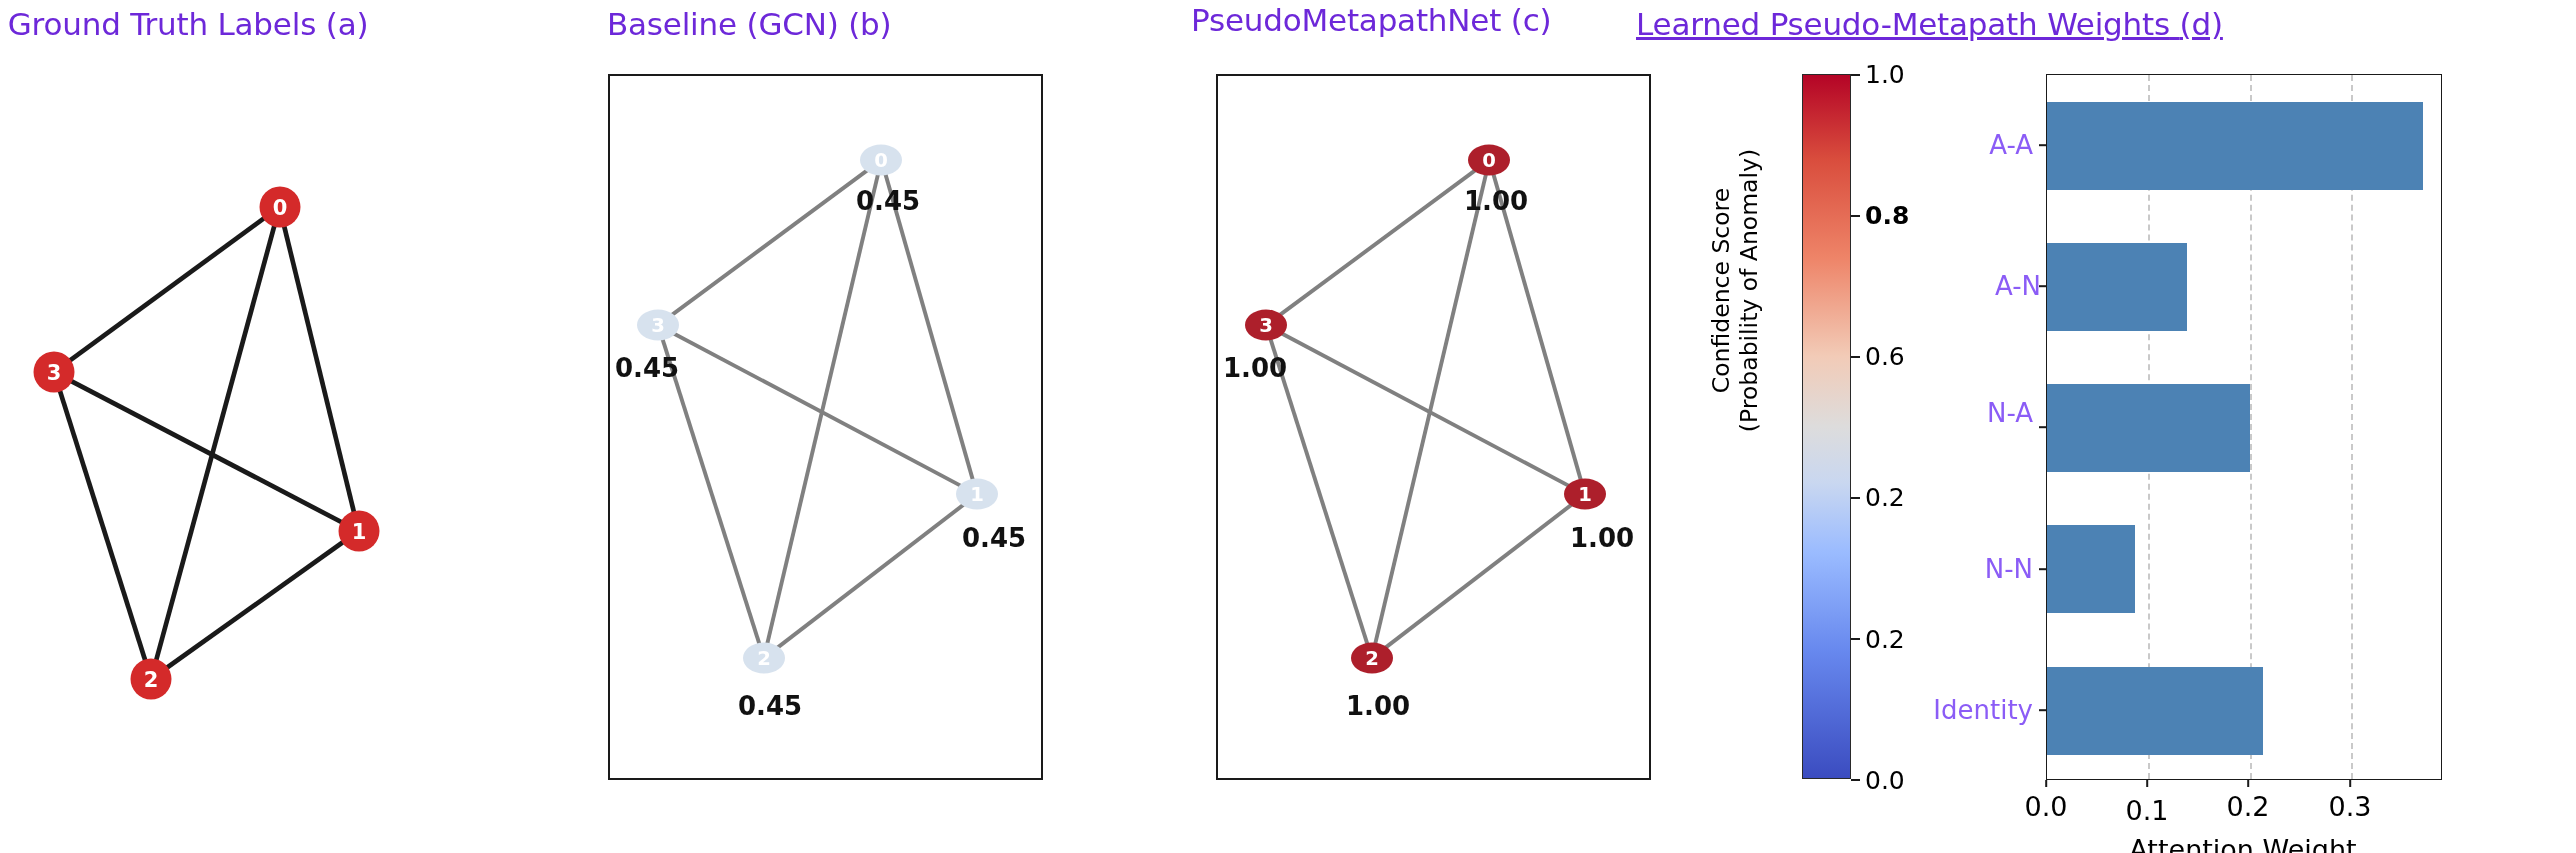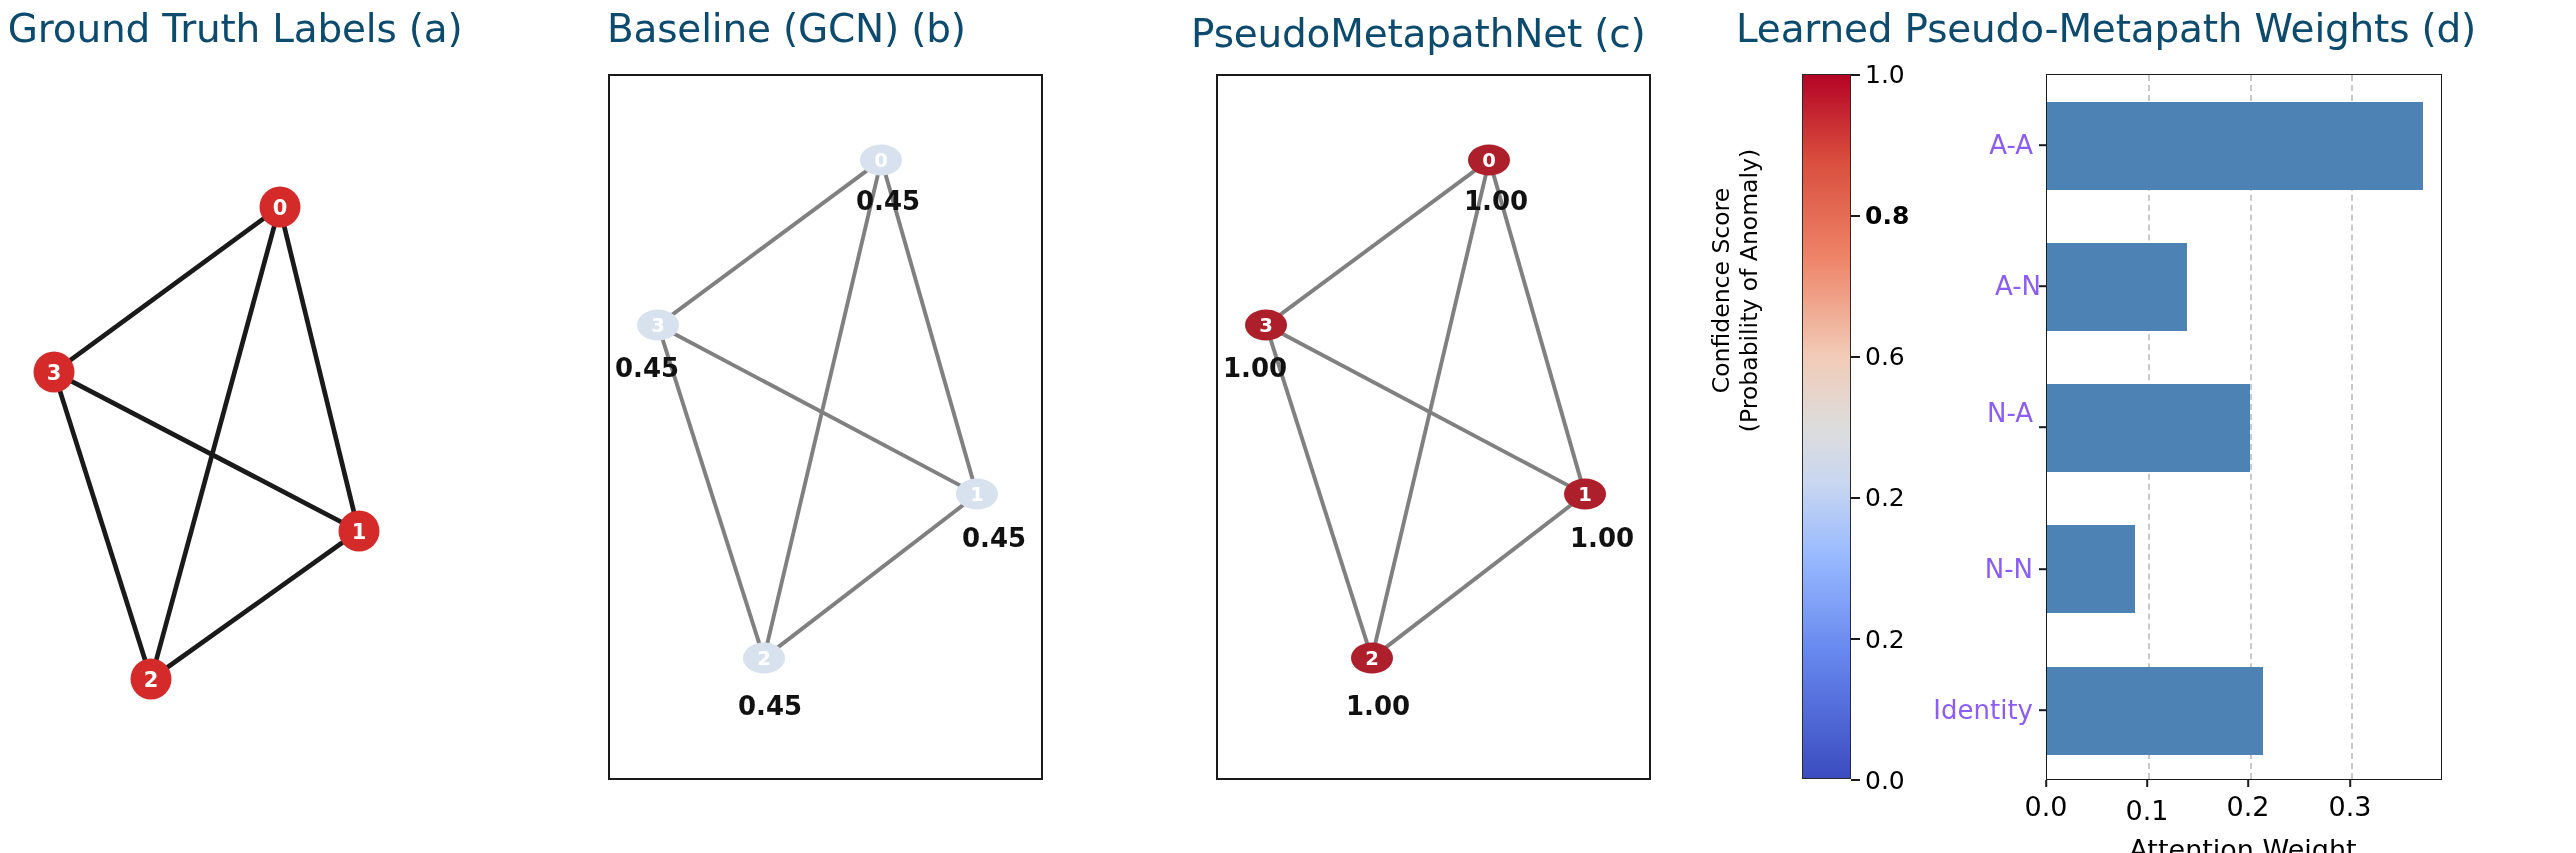--- a/index.html
+++ b/index.html
@@ -6,21 +6,21 @@
   body{
     width:2576px;height:854px;position:relative;overflow:hidden;
     font-family:"DejaVu Sans","Liberation Sans",sans-serif;
     color:#000000;
   }
   .panel{position:absolute;}
 
   
   .ptitle{
     position:absolute;white-space:nowrap;
-    font-size:39px;font-weight:400;color:#0c4a6e;
+    font-size:31px;font-weight:400;color:#6d28d9;
     letter-spacing:-0.2px;
   }
   .ptitle .tag{font-weight:400;}
 
   
   .graph-area{position:absolute;}
   .graph-box{position:absolute;border:2px solid #1a1a1a;box-sizing:border-box;background:#fff;}
   .graph-svg{position:absolute;left:0;top:0;overflow:visible;}
   .gnode{position:absolute;transform:translate(-50%,-50%);
      border-radius:50%;display:flex;align-items:center;justify-content:center;
@@ -95,21 +95,21 @@
       <div class="conf-label" style="left: 888px; top: 186px;">0.45</div>
       <div class="gnode b" style="left: 977px; top: 494px; background: rgb(215, 226, 238);">1</div>
       <div class="conf-label" style="left: 994px; top: 523px;">0.45</div>
       <div class="gnode b" style="left: 764px; top: 658px; background: rgb(215, 226, 238);">2</div>
       <div class="conf-label" style="left: 770px; top: 691px;">0.45</div>
       <div class="gnode b" style="left: 658px; top: 325px; background: rgb(215, 226, 238);">3</div>
       <div class="conf-label" style="left: 647px; top: 353px;">0.45</div>
     </div>
 </div>
 
-<div class="ptitle" style="left:1191px;top:11px;">
+<div class="ptitle" style="left:1191px;top:2px;">
   <span>PseudoMetapathNet</span>
   <span class="tag">(c)</span>
 </div>
 <div class="graph-area" id="panel-c" style="left:0px;top:0px;width:2576px;height:854px;">
   <div class="graph-box" style="left:1216px;top:74px;width:435px;height:706px;"></div>
   <svg class="graph-svg" id="edges-c" width="2576" height="854" viewBox="0 0 3288 1090">
       <line x1="1901" y1="204" x2="2023" y2="631" stroke="#808080" stroke-width="5"></line>
       <line x1="1901" y1="204" x2="1751" y2="840" stroke="#808080" stroke-width="5"></line>
       <line x1="1901" y1="204" x2="1616" y2="415" stroke="#808080" stroke-width="5"></line>
       <line x1="2023" y1="631" x2="1751" y2="840" stroke="#808080" stroke-width="5"></line>
@@ -141,21 +141,21 @@
       <div class="cb-tlabel" style="left: 204px; top: 497px;">0.2</div>
       <div class="cb-tick" style="left: 190px; top: 356px;"></div>
       <div class="cb-tlabel" style="left: 204px; top: 356px;">0.6</div>
       <div class="cb-tick" style="left: 190px; top: 215px;"></div>
       <div class="cb-tlabel" style="left: 204px; top: 215px; font-weight: bold;">0.8</div>
       <div class="cb-tick" style="left: 190px; top: 74px;"></div>
       <div class="cb-tlabel" style="left: 204px; top: 74px;">1.0</div>
     </div>
 </div>
 
-<div class="ptitle" style="left:1736px;top:6.3px;">
+<div class="ptitle" style="left:1636px;top:6.3px;text-decoration:underline;">
   <span>Learned Pseudo-Metapath Weights</span>
   <span class="tag">(d)</span>
 </div>
 <div class="panel" id="panel-d" style="left:0px;top:0px;width:2576px;height:854px;">
   <div id="bar-plot" style="left:2046px;top:74px;width:396px;height:706px;">
     <div id="grid-lines">
         <div class="vgrid" style="left: 101px;"></div>
         <div class="vgrid" style="left: 203px;"></div>
         <div class="vgrid" style="left: 304px;"></div>
       </div>

